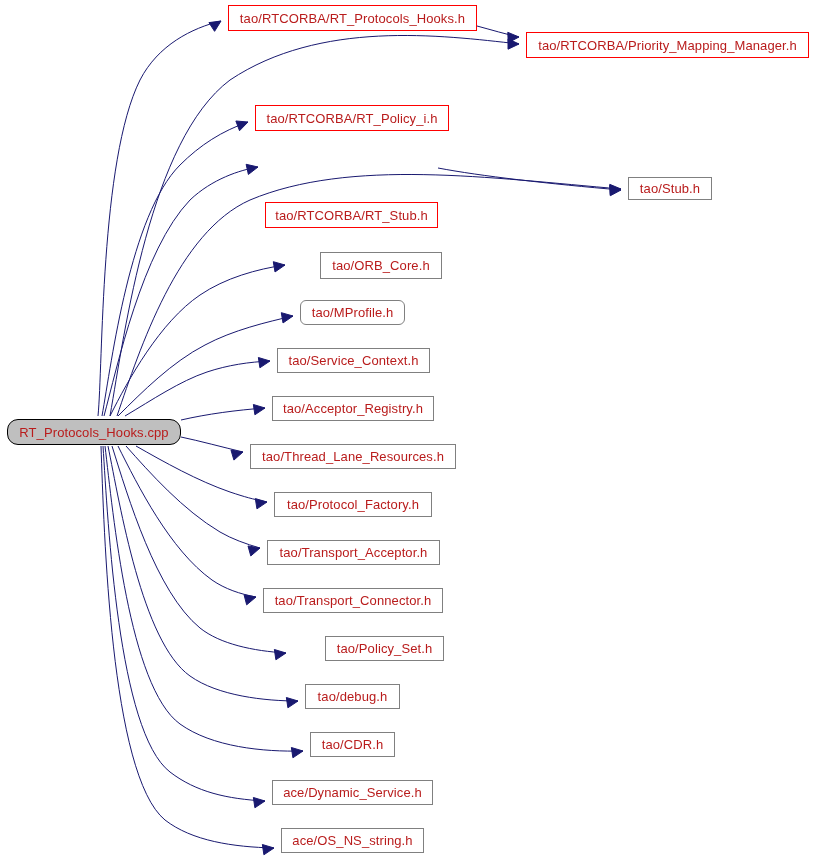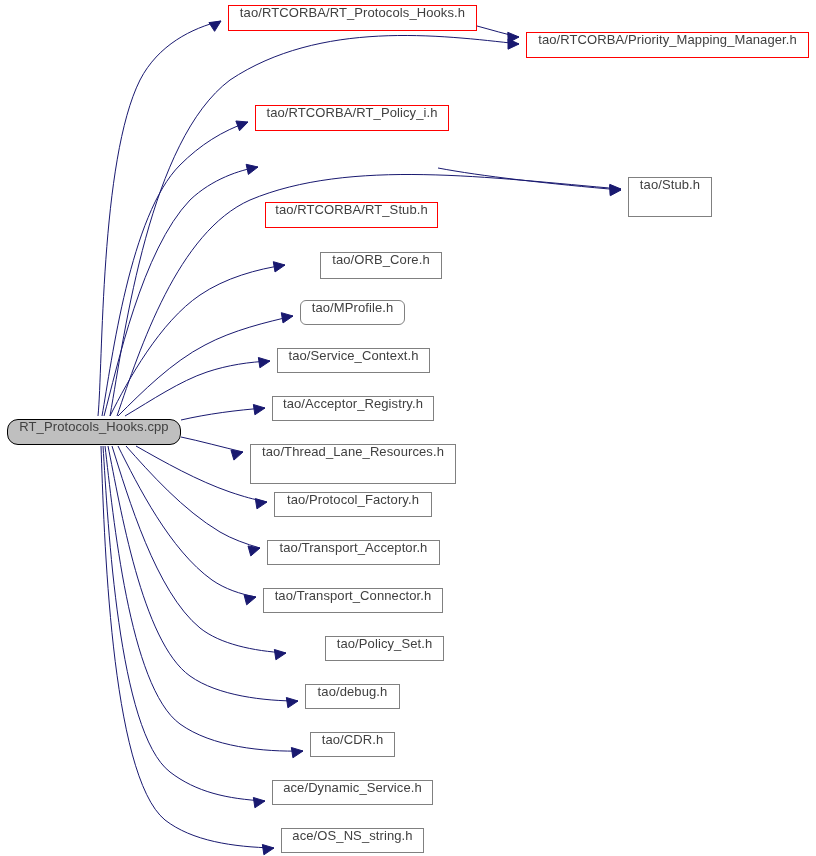--- a/index.html
+++ b/index.html
@@ -34,27 +34,27 @@
   }
   .arrow-head {
     fill: #191970;
     stroke: #191970;
     stroke-width: 1;
   }
   .node-box {
     position: absolute;
     box-sizing: border-box;
     display: flex;
-    align-items: flex-start;
+    align-items: center;
     justify-content: center;
     white-space: nowrap;
     font-family: "Liberation Sans", sans-serif;
     font-size: 13px;
     line-height: 1;
-    color: #404040;
+    color: #b91c1c;
     background: #ffffff;
     border: 1px solid #808080;
     letter-spacing: 0.1px;
   }
   .node-box.red {
     border-color: #ff0000;
   }
   .node-box.gray-fill {
     background: #bfbfbf;
     border-color: #000000;
@@ -115,36 +115,36 @@
       </div>
       <div class="node-box red" style="left: 526px; top: 32px; width: 283px; height: 26px; border-color: rgb(255, 0, 0); background: rgb(255, 255, 255);">
         <span>tao/RTCORBA/Priority_Mapping_Manager.h</span>
       </div>
       <div class="node-box red" style="left: 255px; top: 105px; width: 194px; height: 26px; border-color: rgb(255, 0, 0); background: rgb(255, 255, 255);">
         <span>tao/RTCORBA/RT_Policy_i.h</span>
       </div>
       <div class="node-box red" style="left: 265px; top: 167px; width: 173px; height: 26px; border-color: rgb(255, 0, 0); background: rgb(255, 255, 255); margin-top: 35px;">
         <span>tao/RTCORBA/RT_Stub.h</span>
       </div>
-      <div class="node-box" style="left: 628px; top: 177px; width: 84px; height: 40px; border-color: rgb(128, 128, 128); background: rgb(255, 255, 255);">
+      <div class="node-box" style="left: 628px; top: 177px; width: 84px; height: 23px; border-color: rgb(128, 128, 128); background: rgb(255, 255, 255);">
         <span>tao/Stub.h</span>
       </div>
       <div class="node-box" style="left: 292px; top: 252px; width: 122px; height: 27px; border-color: rgb(128, 128, 128); background: rgb(255, 255, 255); margin-left: 28px;">
         <span>tao/ORB_Core.h</span>
       </div>
       <div class="node-box" style="left: 300px; top: 300px; width: 105px; height: 25px; border-color: rgb(128, 128, 128); background: rgb(255, 255, 255); border-radius: 6px;">
         <span>tao/MProfile.h</span>
       </div>
       <div class="node-box" style="left: 277px; top: 348px; width: 153px; height: 25px; border-color: rgb(128, 128, 128); background: rgb(255, 255, 255);">
         <span>tao/Service_Context.h</span>
       </div>
       <div class="node-box" style="left: 272px; top: 396px; width: 162px; height: 25px; border-color: rgb(128, 128, 128); background: rgb(255, 255, 255);">
         <span>tao/Acceptor_Registry.h</span>
       </div>
-      <div class="node-box" style="left: 250px; top: 444px; width: 206px; height: 40px; border-color: rgb(128, 128, 128); background: rgb(255, 255, 255);">
+      <div class="node-box" style="left: 250px; top: 444px; width: 206px; height: 25px; border-color: rgb(128, 128, 128); background: rgb(255, 255, 255);">
         <span>tao/Thread_Lane_Resources.h</span>
       </div>
       <div class="node-box" style="left: 274px; top: 492px; width: 158px; height: 25px; border-color: rgb(128, 128, 128); background: rgb(255, 255, 255);">
         <span>tao/Protocol_Factory.h</span>
       </div>
       <div class="node-box" style="left: 267px; top: 540px; width: 173px; height: 25px; border-color: rgb(128, 128, 128); background: rgb(255, 255, 255);">
         <span>tao/Transport_Acceptor.h</span>
       </div>
       <div class="node-box" style="left: 263px; top: 588px; width: 180px; height: 25px; border-color: rgb(128, 128, 128); background: rgb(255, 255, 255);">
         <span>tao/Transport_Connector.h</span>

